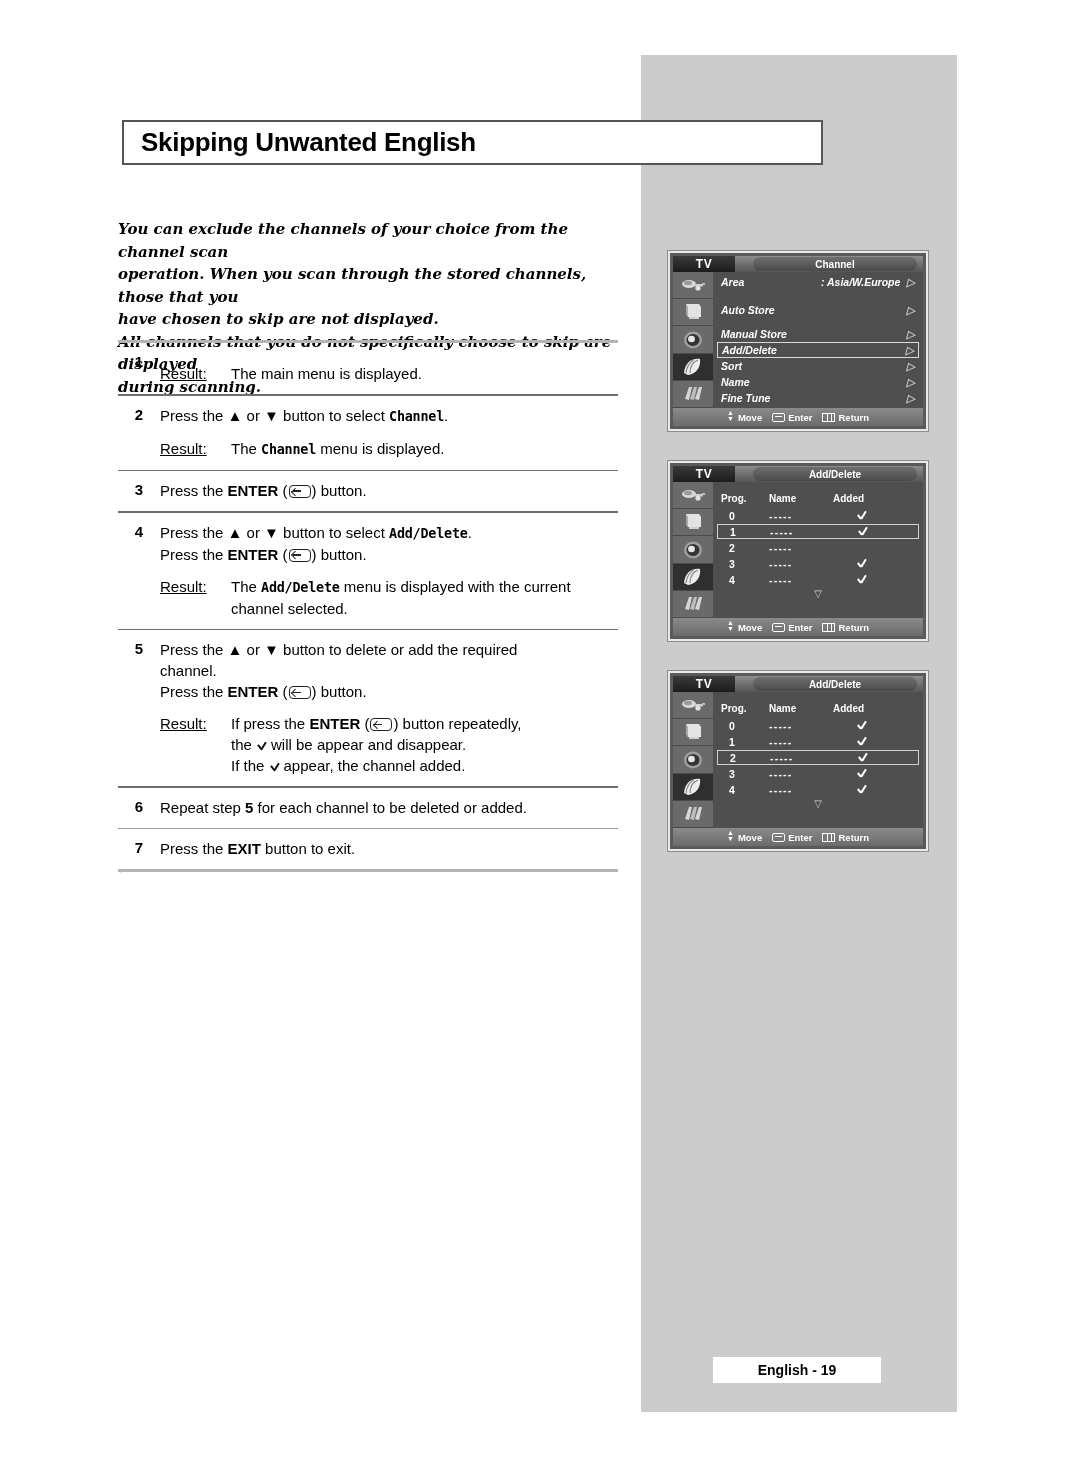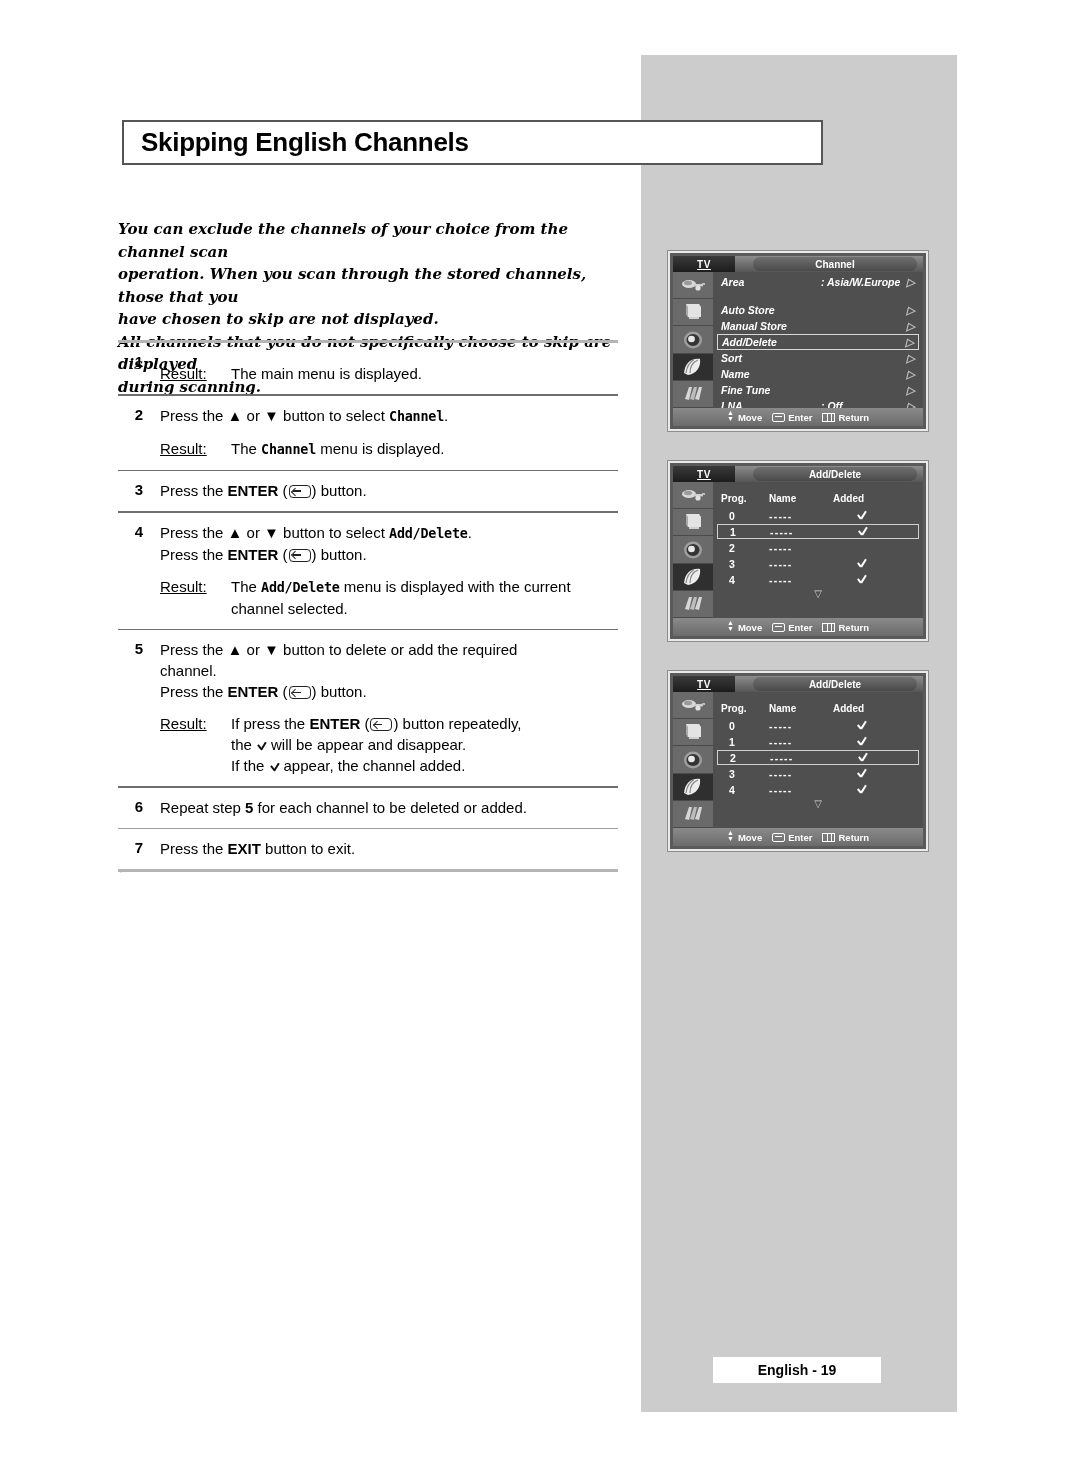--- a/index.html
+++ b/index.html
@@ -128,24 +128,23 @@
 
   .osd-inner{ position:relative; width:100%; height:100%; background:#5f5f5f; }
 
   .osd-titlebar{
     position:relative; height:16px;
     background:linear-gradient(to bottom,#8d8d8d 0%,#6d6d6d 55%,#565656 100%);
   }
   .osd-tv{
     position:absolute; left:0; top:0; width:62px; height:16px;
     background:linear-gradient(to bottom,#3a3a3a,#1c1c1c);
-    color:#ffffff; font-size:10px; font-weight:bold;
+    color:#ffffff; font-size:12px; font-weight:bold;
     display:flex; align-items:center; justify-content:center;
     letter-spacing:0.5px;
-    text-decoration:underline;
   }
   .osd-pill{
     position:absolute; left:80px; top:1px; right:6px; height:14px;
     background:linear-gradient(to bottom,#6f6f6f,#4a4a4a);
     border-radius:8px;
     color:#ffffff; font-size:10px; font-weight:bold;
     display:flex; align-items:center; justify-content:center;
   }
 
   .osd-body{ position:absolute; left:0; top:16px; right:0; bottom:18px; }
@@ -245,21 +244,21 @@
     display:flex; align-items:center; justify-content:center;
     font-size:14px; font-weight:bold; color:#000;
   }
 </style>
 </head>
 <body>
 
 <div id="grey-panel"></div>
 
 <div id="title-box">
-  <div id="title-text">Skipping English Channels</div>
+  <div id="title-text">Skipping Unwanted English</div>
 </div>
 
 <div id="intro">
   <p>You can exclude the channels of your choice from the channel scan</p>
   <p>operation. When you scan through the stored channels, those that you</p>
   <p>have chosen to skip are not displayed.</p>
   <p>All channels that you do not specifically choose to skip are displayed</p>
   <p>during scanning.</p>
 </div>
 
@@ -404,21 +403,21 @@
       <div class="osd-main" id="osd1-list">
           <div class="ch-row" style="margin-top: 2px;">
             <span class="ch-label">Area</span>
             <span class="ch-val">: Asia/W.Europe</span>
             <span class="ch-arrow">▷</span>
           </div>
           <div class="ch-row" style="margin-top: 12px;">
             <span class="ch-label">Auto Store</span>
             <span class="ch-arrow">▷</span>
           </div>
-          <div class="ch-row" style="margin-top: 0px;">
+          <div class="ch-row" style="margin-top: 8px;">
             <span class="ch-label">Manual Store</span>
             <span class="ch-arrow">▷</span>
           </div>
           <div class="ch-row sel" style="margin-top: 0px;">
             <span class="ch-label">Add/Delete</span>
             <span class="ch-arrow">▷</span>
           </div>
           <div class="ch-row" style="margin-top: 0px;">
             <span class="ch-label">Sort</span>
             <span class="ch-arrow">▷</span>

